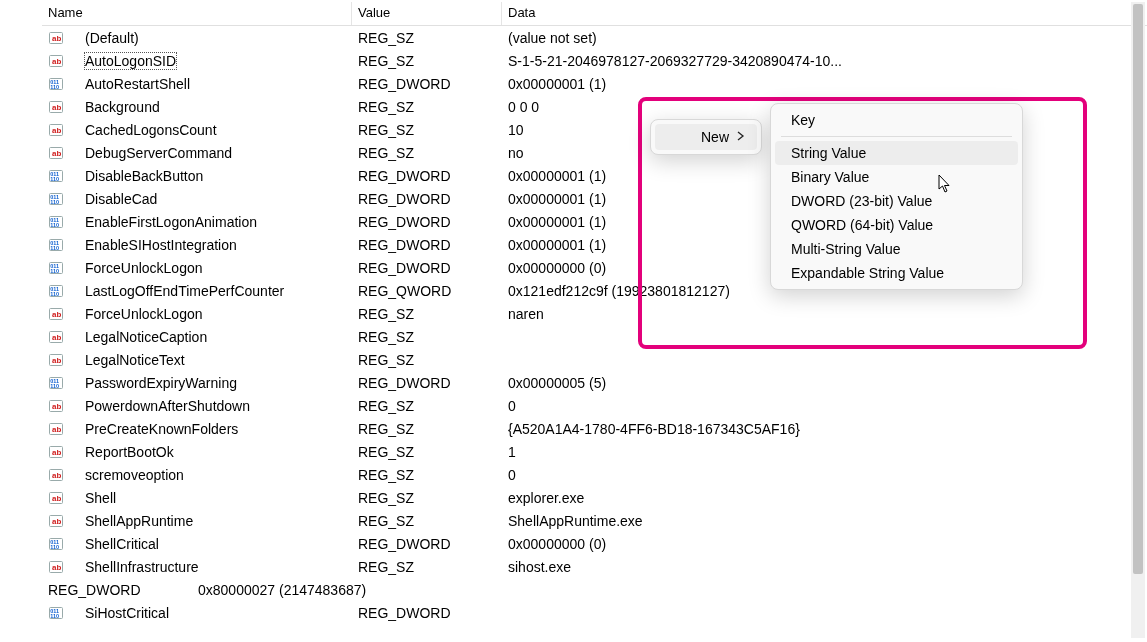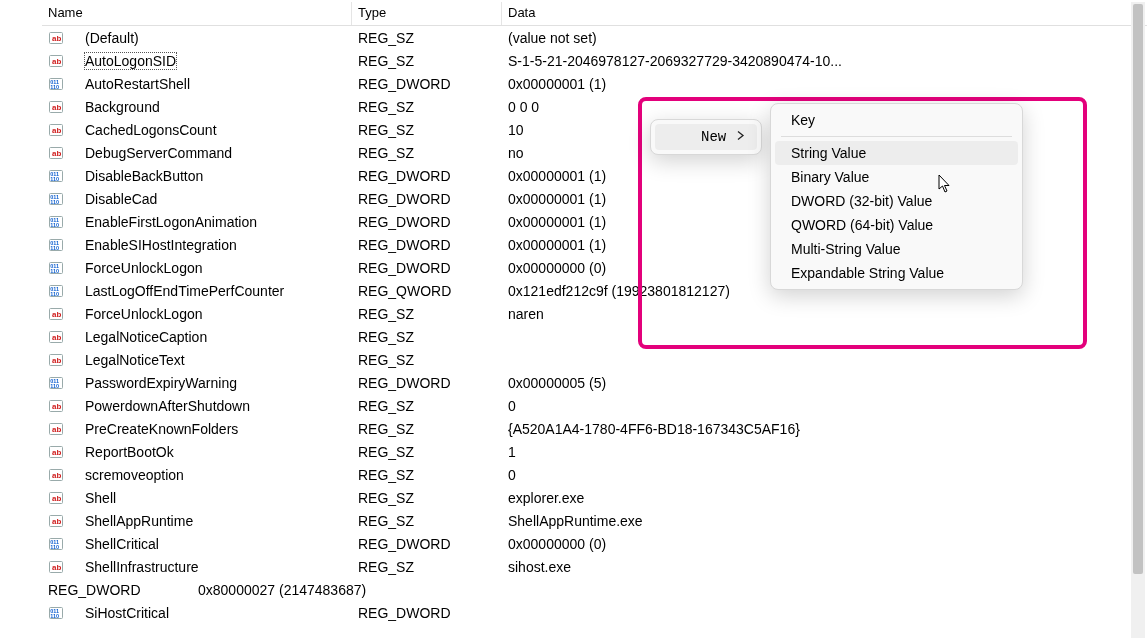--- a/index.html
+++ b/index.html
@@ -92,21 +92,20 @@
   }
   
   .ctxmenu {
     position:absolute;
     background:#f9f9f9;
     border:1px solid #d8d8d8;
     border-radius:8px;
     box-shadow:0 6px 22px rgba(0,0,0,0.18);
     padding:4px;
     font-size:14px;
-    font-family:Liberation Mono, monospace;
   }
   .ctxmenu .item {
     padding:5px 34px 5px 46px;
     border-radius:4px;
     display:flex; align-items:center;
     position:relative;
     min-height:18px;
   }
   .ctxmenu .item.hover { background:#ededed; }
   .ctxmenu .item .arrow {
@@ -138,21 +137,21 @@
   }
 </style>
 </head>
 <body>
 
 <div class="wrap">
 
   <div class="listview">
     <div class="header">
       <div class="col col-name">Name</div>
-      <div class="col col-type">Type</div>
+      <div class="col col-type">Value</div>
       <div class="col col-data">Data</div>
     </div>
     <div class="rows" id="rows">
         <div class="row">
           <div class="cell name">
             <span class="icon">
               <svg viewBox="0 0 16 16">
                 <rect x="1.5" y="2.5" width="13" height="11" rx="1" fill="#fff" stroke="#9aa" stroke-width="1"></rect>
                 <text x="4" y="11" font-size="8" font-weight="bold" fill="#d02020">ab</text>
               </svg>
@@ -513,21 +512,21 @@
       <span>Key</span>
     </div>
     <div class="sep"></div>
     <div class="item hover">
       <span>String Value</span>
     </div>
     <div class="item">
       <span>Binary Value</span>
     </div>
     <div class="item">
-      <span>DWORD (32-bit) Value</span>
+      <span>DWORD (23-bit) Value</span>
     </div>
     <div class="item">
       <span>QWORD (64-bit) Value</span>
     </div>
     <div class="item">
       <span>Multi-String Value</span>
     </div>
     <div class="item">
       <span>Expandable String Value</span>
     </div>

